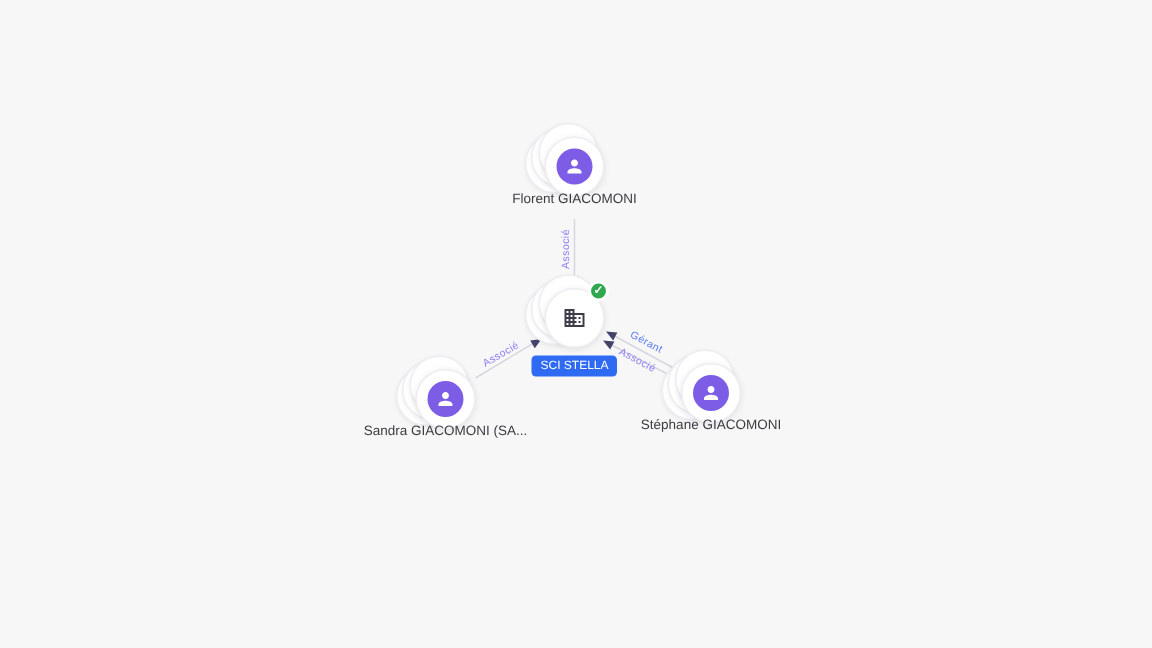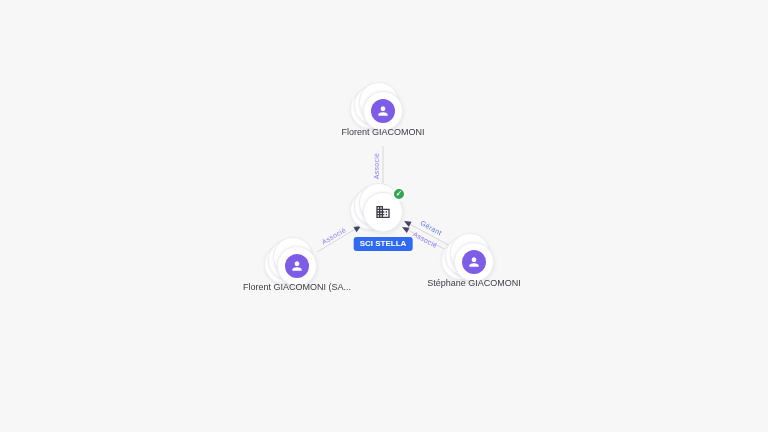--- a/index.html
+++ b/index.html
@@ -45,21 +45,21 @@
     border:2px solid #fff;box-sizing:border-box;
     color:#fff;font-size:8px;line-height:10px;text-align:center;font-weight:bold;
   }
   .name{
     position:absolute;top:16px;left:0;transform:translateX(-50%);
     white-space:nowrap;font-size:9px;color:var(--node-text,#3c3c43);
   }
   .company-pill{
     position:absolute;top:25px;left:0;transform:translateX(-50%);
     background:var(--company-label-bg,#2f6bf2);color:#fff;
-    font-size:8px;font-weight:bold;
+    font-size:8px;font-weight:normal;
     padding:2px 6px 3px;border-radius:3px;white-space:nowrap;
   }
 </style>
 </head>
 <body>
 
 <div class="canvas">
 
   <svg class="edges-layer" width="768" height="432" viewBox="0 0 768 432">
 
@@ -110,21 +110,21 @@
     <div class="ghost g1"></div>
     <div class="ghost g2"></div>
     <div class="ghost g3"></div>
     <div class="disc">
       <div class="avatar">
         <svg width="14" height="14" viewBox="0 0 24 24">
           <path fill="#ffffff" d="M12 12c2.2 0 4-1.8 4-4s-1.8-4-4-4-4 1.8-4 4 1.8 4 4 4zm0 2c-2.7 0-8 1.3-8 4v2h16v-2c0-2.7-5.3-4-8-4z"></path>
         </svg>
       </div>
     </div>
-    <div class="name">Florent GIACOMONI (SA...</div>
+    <div class="name">Sandra GIACOMONI (SA...</div>
   </div>
 
   <div class="node" style="left:474px;top:262px">
     <div class="ghost g1"></div>
     <div class="ghost g2"></div>
     <div class="ghost g3"></div>
     <div class="disc">
       <div class="avatar">
         <svg width="14" height="14" viewBox="0 0 24 24">
           <path fill="#ffffff" d="M12 12c2.2 0 4-1.8 4-4s-1.8-4-4-4-4 1.8-4 4 1.8 4 4 4zm0 2c-2.7 0-8 1.3-8 4v2h16v-2c0-2.7-5.3-4-8-4z"></path>

